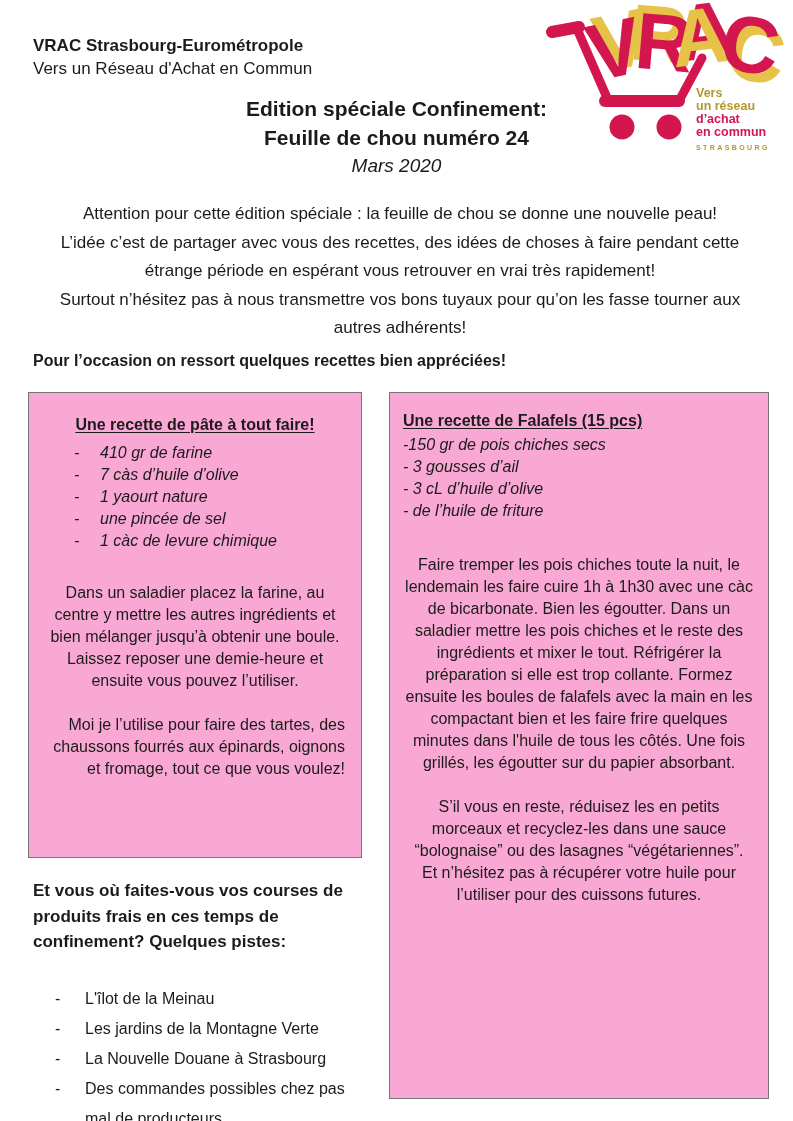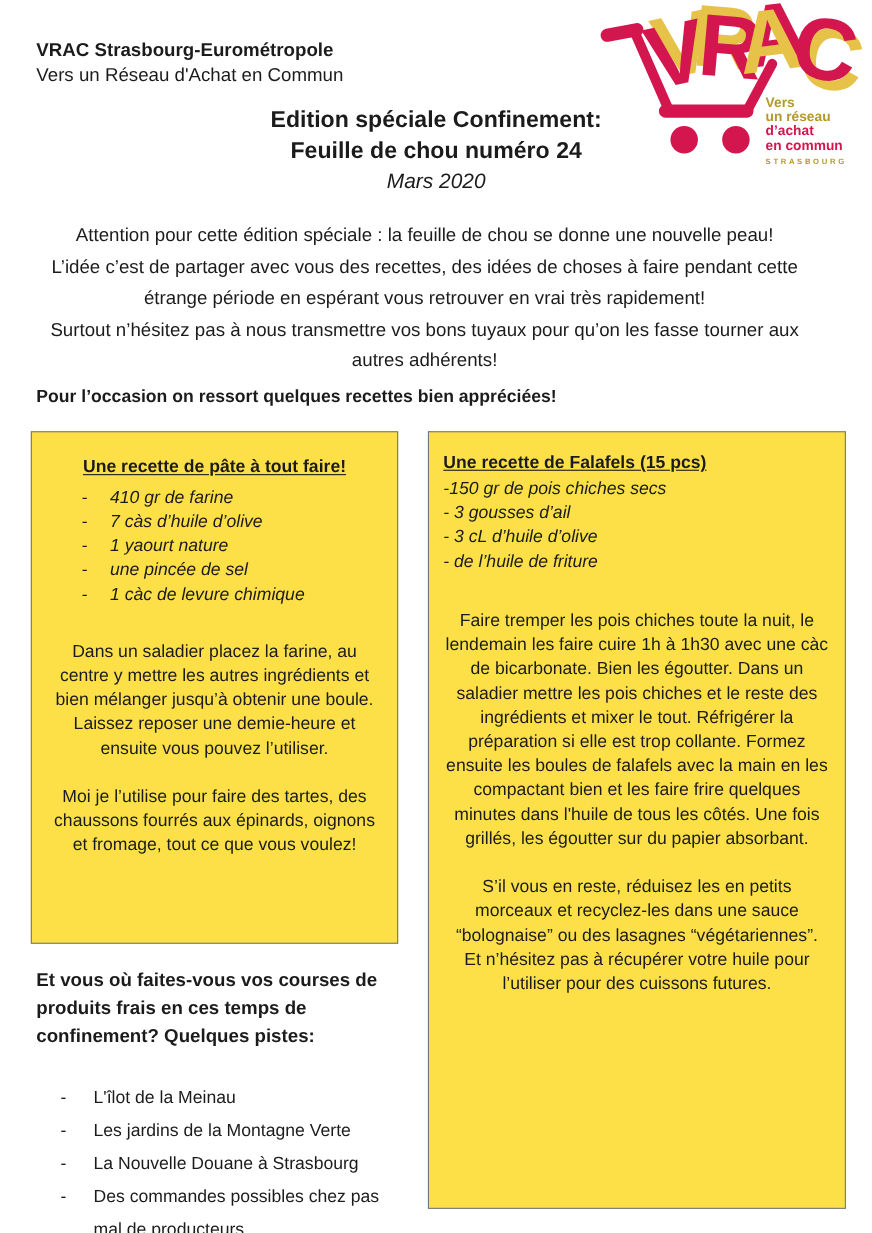--- a/index.html
+++ b/index.html
@@ -15,44 +15,44 @@
   .org-sub { font-size:17px; line-height:23px; }
 
   .logo { position:absolute; left:538px; top:2px; width:252px; height:152px; }
 
   
   .title-block { position:absolute; left:0; top:94px; width:100%; text-align:center; }
   .title-line { font-weight:bold; font-size:21px; line-height:29px; }
   .title-date { font-style:italic; font-size:19px; line-height:26px; margin-top:1px; }
 
   
-  .intro { position:absolute; left:36px; top:200px; width:700px; text-align:center;
+  .intro { position:absolute; left:50px; top:200px; width:700px; text-align:center;
            font-size:17px; line-height:28.5px; }
 
   .lead { position:absolute; left:33px; top:352px; font-size:16px; font-weight:bold; }
 
   
-  .box { position:absolute; background:#fde047; border:1px solid #767676; box-sizing:border-box; }
+  .box { position:absolute; background:#f9a8d4; border:1px solid #767676; box-sizing:border-box; }
   .box-left  { left:28px;  top:392px; width:334px; height:466px; padding:21px 16px; }
   .box-right { left:389px; top:392px; width:380px; height:707px; padding:17px 13px; }
 
   .box-title { font-weight:bold; font-size:16px; line-height:22px;
                text-decoration:underline; text-underline-offset:2px; }
   .box-left .box-title { text-align:center; }
 
   .ing-list { list-style:none; margin:6px 0 0 0; padding:0; font-style:italic;
               font-size:16px; line-height:22px; }
   .box-left .ing-list li { position:relative; padding-left:55px; }
   .box-left .ing-list li::before { content:"-"; position:absolute; left:29px; }
   .box-right .ing-list { margin-top:2px; }
   .box-right .ing-list li { white-space:pre-line; }
 
   .box p { margin:0; text-align:center; font-size:16px; line-height:22px; }
   .box-left  p.p1 { margin-top:30px; }
-  .box-left  p.p2 { margin-top:22px; }
+  .box-left  p.p2 { margin-top:22px;text-align:right; }
   .box-right p.p1 { margin-top:32px; }
   .box-right p.p2 { margin-top:22px; }
   .box-right p.p3 { margin-top:0; }
 
   
   .courses { position:absolute; left:33px; top:878px; width:336px; }
   .courses-heading { font-weight:bold; font-size:17px; line-height:25.5px; }
   .courses-list { list-style:none; margin:29px 0 0 0; padding:0;
                   font-size:16px; line-height:30px; }
   .courses-list li { position:relative; padding-left:52px; max-width:272px; }

